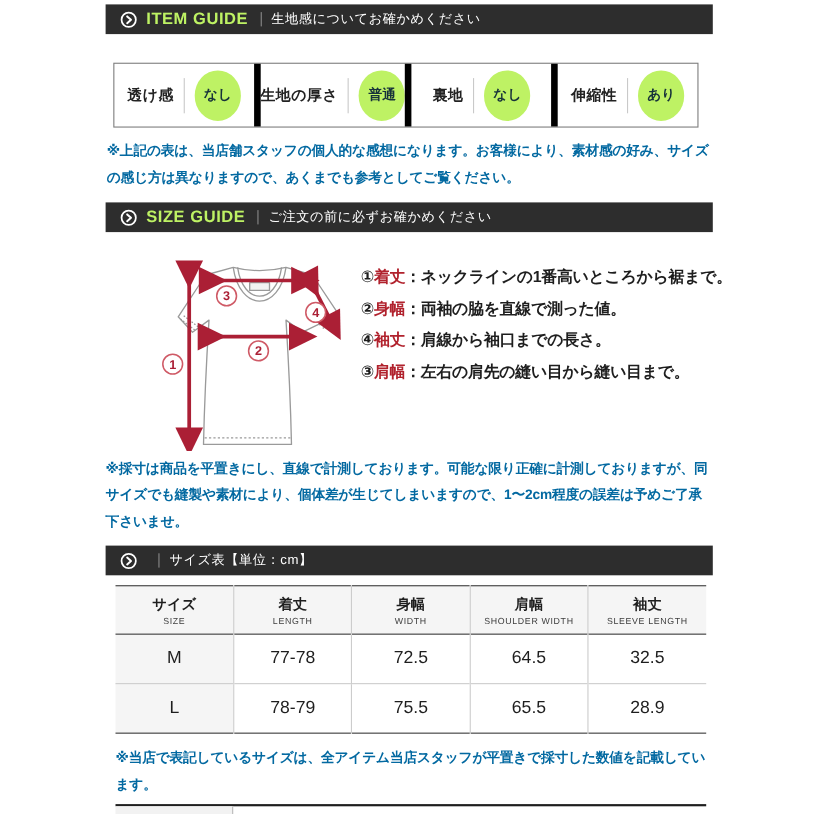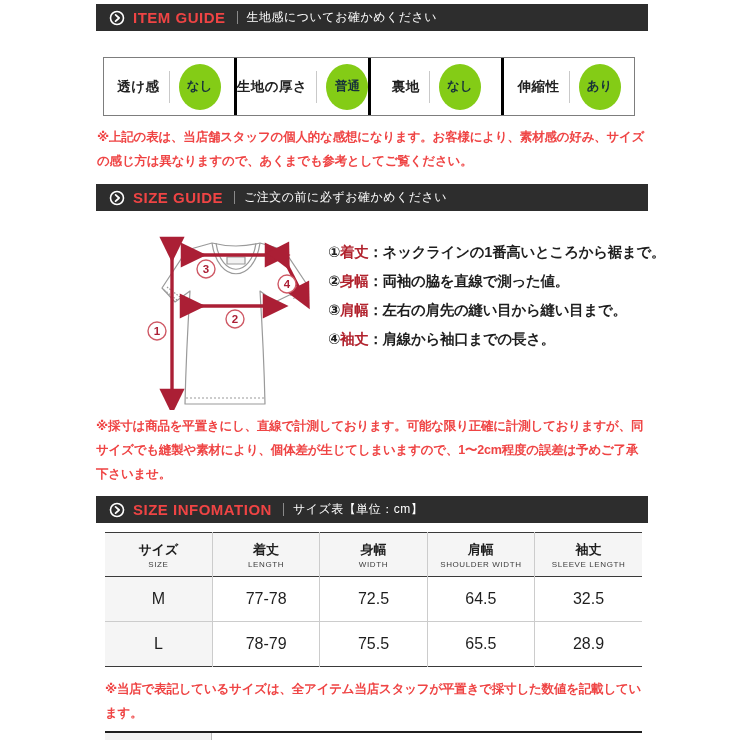--- a/index.html
+++ b/index.html
@@ -3,34 +3,34 @@
 <meta charset="utf-8">
 <style>
   html,body{margin:0;padding:0;background:#ffffff;}
   .page{position:relative;width:740px;height:740px;background:#ffffff;overflow:hidden;
         font-family:"Liberation Sans","DejaVu Sans",sans-serif;color:#1e1e1e;}
   .content{position:absolute;left:96px;top:4px;width:552px;}
 
   
   .bar{height:27px;background:#2d2d2d;display:flex;align-items:center;padding-left:13px;box-sizing:border-box;}
   .bar-icon{width:16px;height:16px;margin-right:8px;flex:0 0 auto;display:block;}
-  .bar-title{color:#ef4444;font-weight:bold;font-size:15px;letter-spacing:0.5px;white-space:nowrap;}
+  .bar-title{color:#bef264;font-weight:bold;font-size:15px;letter-spacing:0.5px;white-space:nowrap;}
   .bar-div{width:1px;height:13px;background:#8a8a8a;margin:0 9px 0 11px;}
   .bar-sub{color:#ffffff;font-weight:normal;font-size:12px;letter-spacing:0.5px;white-space:nowrap;}
 
   
   .attr-table{display:flex;margin:26px 13px 0 7px;border:1px solid #7d7d7d;height:57px;box-sizing:content-box;}
-  .attr-cell{flex:1;display:flex;align-items:center;justify-content:center;border-left:3px solid #000000;}
+  .attr-cell{flex:1;display:flex;align-items:center;justify-content:center;border-left:6px solid #000000;}
   .attr-cell:first-child{border-left:none;}
   .attr-label{font-size:13.5px;font-weight:600;color:#222;letter-spacing:0.5px;white-space:nowrap;}
   .attr-sep{width:1px;height:32px;background:#c9c9c9;margin:0 9px;}
-  .attr-badge{width:42px;height:46px;border-radius:50%;background:#84cc16;display:flex;align-items:center;
+  .attr-badge{width:42px;height:46px;border-radius:50%;background:#bef264;display:flex;align-items:center;
               justify-content:center;font-size:12.5px;font-weight:600;color:#17323a;flex:0 0 auto;}
 
-  .note{font-size:12.5px;font-weight:600;color:#ef4444;line-height:24px;letter-spacing:-0.2px;}
+  .note{font-size:12.5px;font-weight:600;color:#0369a1;line-height:24px;letter-spacing:-0.2px;}
   .note1{margin:9px 0 0 1px;}
   .bar2{margin-top:11px;}
 
   
   .sg-body{display:flex;margin-top:17px;}
   .sg-diagram{margin-left:34px;width:190px;flex:0 0 auto;}
   .sg-defs{margin-left:8px;padding-top:10px;flex:1;}
   .def-line{font-size:14.5px;font-weight:bold;line-height:29px;white-space:nowrap;letter-spacing:-0.3px;}
   .def-num{color:#1e1e1e;}
   .def-term{color:#b1222d;}
@@ -150,36 +150,35 @@
       </svg>
 
       <div class="sg-defs">
         <div class="def-line">
           <span class="def-num">①</span><span class="def-term">着丈</span><span class="def-rest">：</span><span class="def-rest">ネックラインの1番高いところから裾まで。</span>
         </div>
         <div class="def-line">
           <span class="def-num">②</span><span class="def-term">身幅</span><span class="def-rest">：</span><span class="def-rest">両袖の脇を直線で測った値。</span>
         </div>
         <div class="def-line">
+          <span class="def-num">④</span><span class="def-term">袖丈</span><span class="def-rest">：</span><span class="def-rest">肩線から袖口までの長さ。</span>
+        </div>
+        <div class="def-line">
           <span class="def-num">③</span><span class="def-term">肩幅</span><span class="def-rest">：</span><span class="def-rest">左右の肩先の縫い目から縫い目まで。</span>
-        </div>
-        <div class="def-line">
-          <span class="def-num">④</span><span class="def-term">袖丈</span><span class="def-rest">：</span><span class="def-rest">肩線から袖口までの長さ。</span>
         </div>
       </div>
     </div>
 
     <div class="note note2">※採寸は商品を平置きにし、直線で計測しております。可能な限り正確に計測しておりますが、同サイズでも縫製や素材により、個体差が生じてしまいますので、1〜2cm程度の誤差は予めご了承下さいませ。</div>
 
     <div class="bar bar3">
       <svg class="bar-icon" viewBox="0 0 16 16">
         <circle cx="8" cy="8" r="6.5" fill="none" stroke="#ffffff" stroke-width="1.6"></circle>
         <path d="M6.6,4.9 L10.1,8 L6.6,11.1" fill="none" stroke="#ffffff" stroke-width="1.8" stroke-linecap="round" stroke-linejoin="round"></path>
       </svg>
-      <span class="bar-title">SIZE INFOMATION</span>
       <span class="bar-div"></span>
       <span class="bar-sub">サイズ表【単位：cm】</span>
     </div>
 
     <table class="size-table">
       <thead>
         <tr>
           <th>
             <div class="th-jp">サイズ</div>
             <div class="th-en">SIZE</div>

